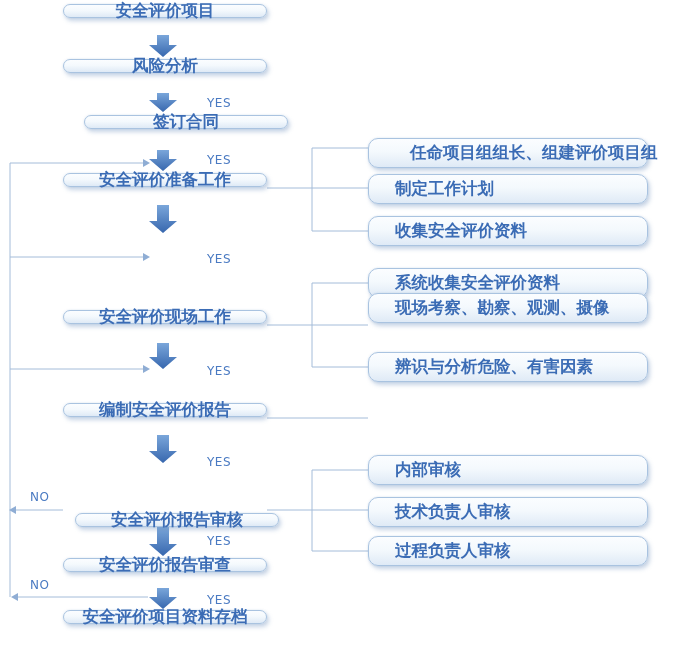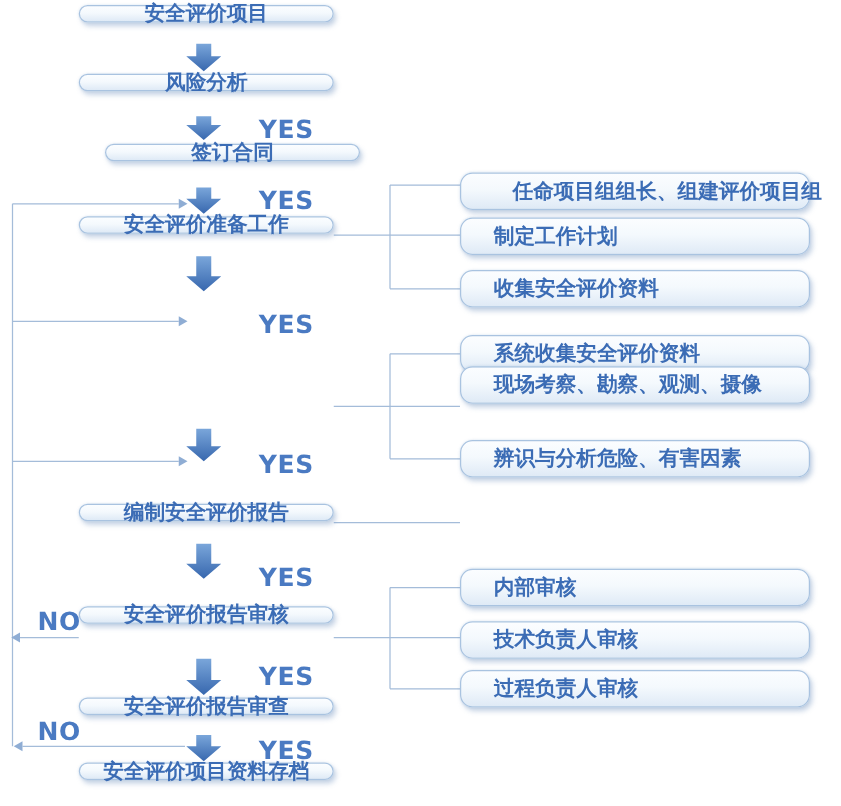--- a/index.html
+++ b/index.html
@@ -9,22 +9,22 @@
   .box{position:absolute;display:flex;align-items:center;justify-content:center;
        box-sizing:border-box;
        background:linear-gradient(180deg,var(--box_fill_top,#fbfdff) 0%,#f4f9fd 45%,var(--box_fill_bottom,#dfeaf6) 100%);
        border:1px solid var(--box_border,#a9c3e0);
        border-radius:10px;
        box-shadow:2px 3px 4px rgba(110,145,190,.38), 0 0 2px rgba(150,180,215,.35);
        color:var(--accent_text,#3b6cb5);
        font-weight:bold;font-size:16.5px;white-space:nowrap;}
   .main{left:63px;width:204px;height:14px;}
   .side{left:368px;width:280px;height:30px;justify-content:flex-start;padding-left:26px;}
-  .lbl{position:absolute;color:var(--label_text,#4a7ac2);font-weight:bold;
-       font-size:20px;letter-spacing:.5px;line-height:16px;}
+  .lbl{position:absolute;color:var(--label_text,#4a7ac2);font-weight:normal;
+       font-size:12px;letter-spacing:.5px;line-height:16px;}
 </style>
 </head>
 <body>
 
 <div id="canvas">
 
   <svg id="wires" viewBox="0 0 673 645">
     <defs>
       <linearGradient id="arrowGrad" x1="0" y1="0" x2="0" y2="1">
         <stop offset="0" style="stop-color:var(--arrow_light,#7aa6da)"></stop>
@@ -54,22 +54,23 @@
     <polygon points="157,343 169,343 169,357 177,357 163,369 149,357 157,357" fill="url(#arrowGrad)"></polygon>
     <polygon points="157,435 169,435 169,451 177,451 163,463 149,451 157,451" fill="url(#arrowGrad)"></polygon>
     <polygon points="157,527 169,527 169,544 177,544 163,556 149,544 157,544" fill="url(#arrowGrad)"></polygon>
     <polygon points="157,588 169,588 169,597 177,597 163,609 149,597 157,597" fill="url(#arrowGrad)"></polygon>
   </svg>
 
   <div class="box main" style="top:4px;">安全评价项目</div>
   <div class="box main" style="top:59px;">风险分析</div>
   <div class="box main" style="top:115px;margin-left:21px;">签订合同</div>
   <div class="box main" style="top:173px;">安全评价准备工作</div>
+  <div class="box main" style="top:310px;">安全评价现场工作</div>
   <div class="box main" style="top:403px;">编制安全评价报告</div>
-  <div class="box main" style="top:485px;">安全评价报告审核</div>
+  <div class="box main" style="top:513px;margin-left:12px;">安全评价报告审核</div>
   <div class="box main" style="top:558px;">安全评价报告审查</div>
   <div class="box main" style="top:610px;">安全评价项目资料存档</div>
 
   <div class="box side" style="top:138px;padding-left:41px;">任命项目组组长、组建评价项目组</div>
   <div class="box side" style="top:174px;text-align:center;">制定工作计划</div>
   <div class="box side" style="top:216px;">收集安全评价资料</div>
 
   <div class="box side" style="top:268px;">系统收集安全评价资料</div>
   <div class="box side" style="top:293px;">现场考察、勘察、观测、摄像</div>
   <div class="box side" style="top:352px;font-family:Liberation Serif, serif;">辨识与分析危险、有害因素</div>

